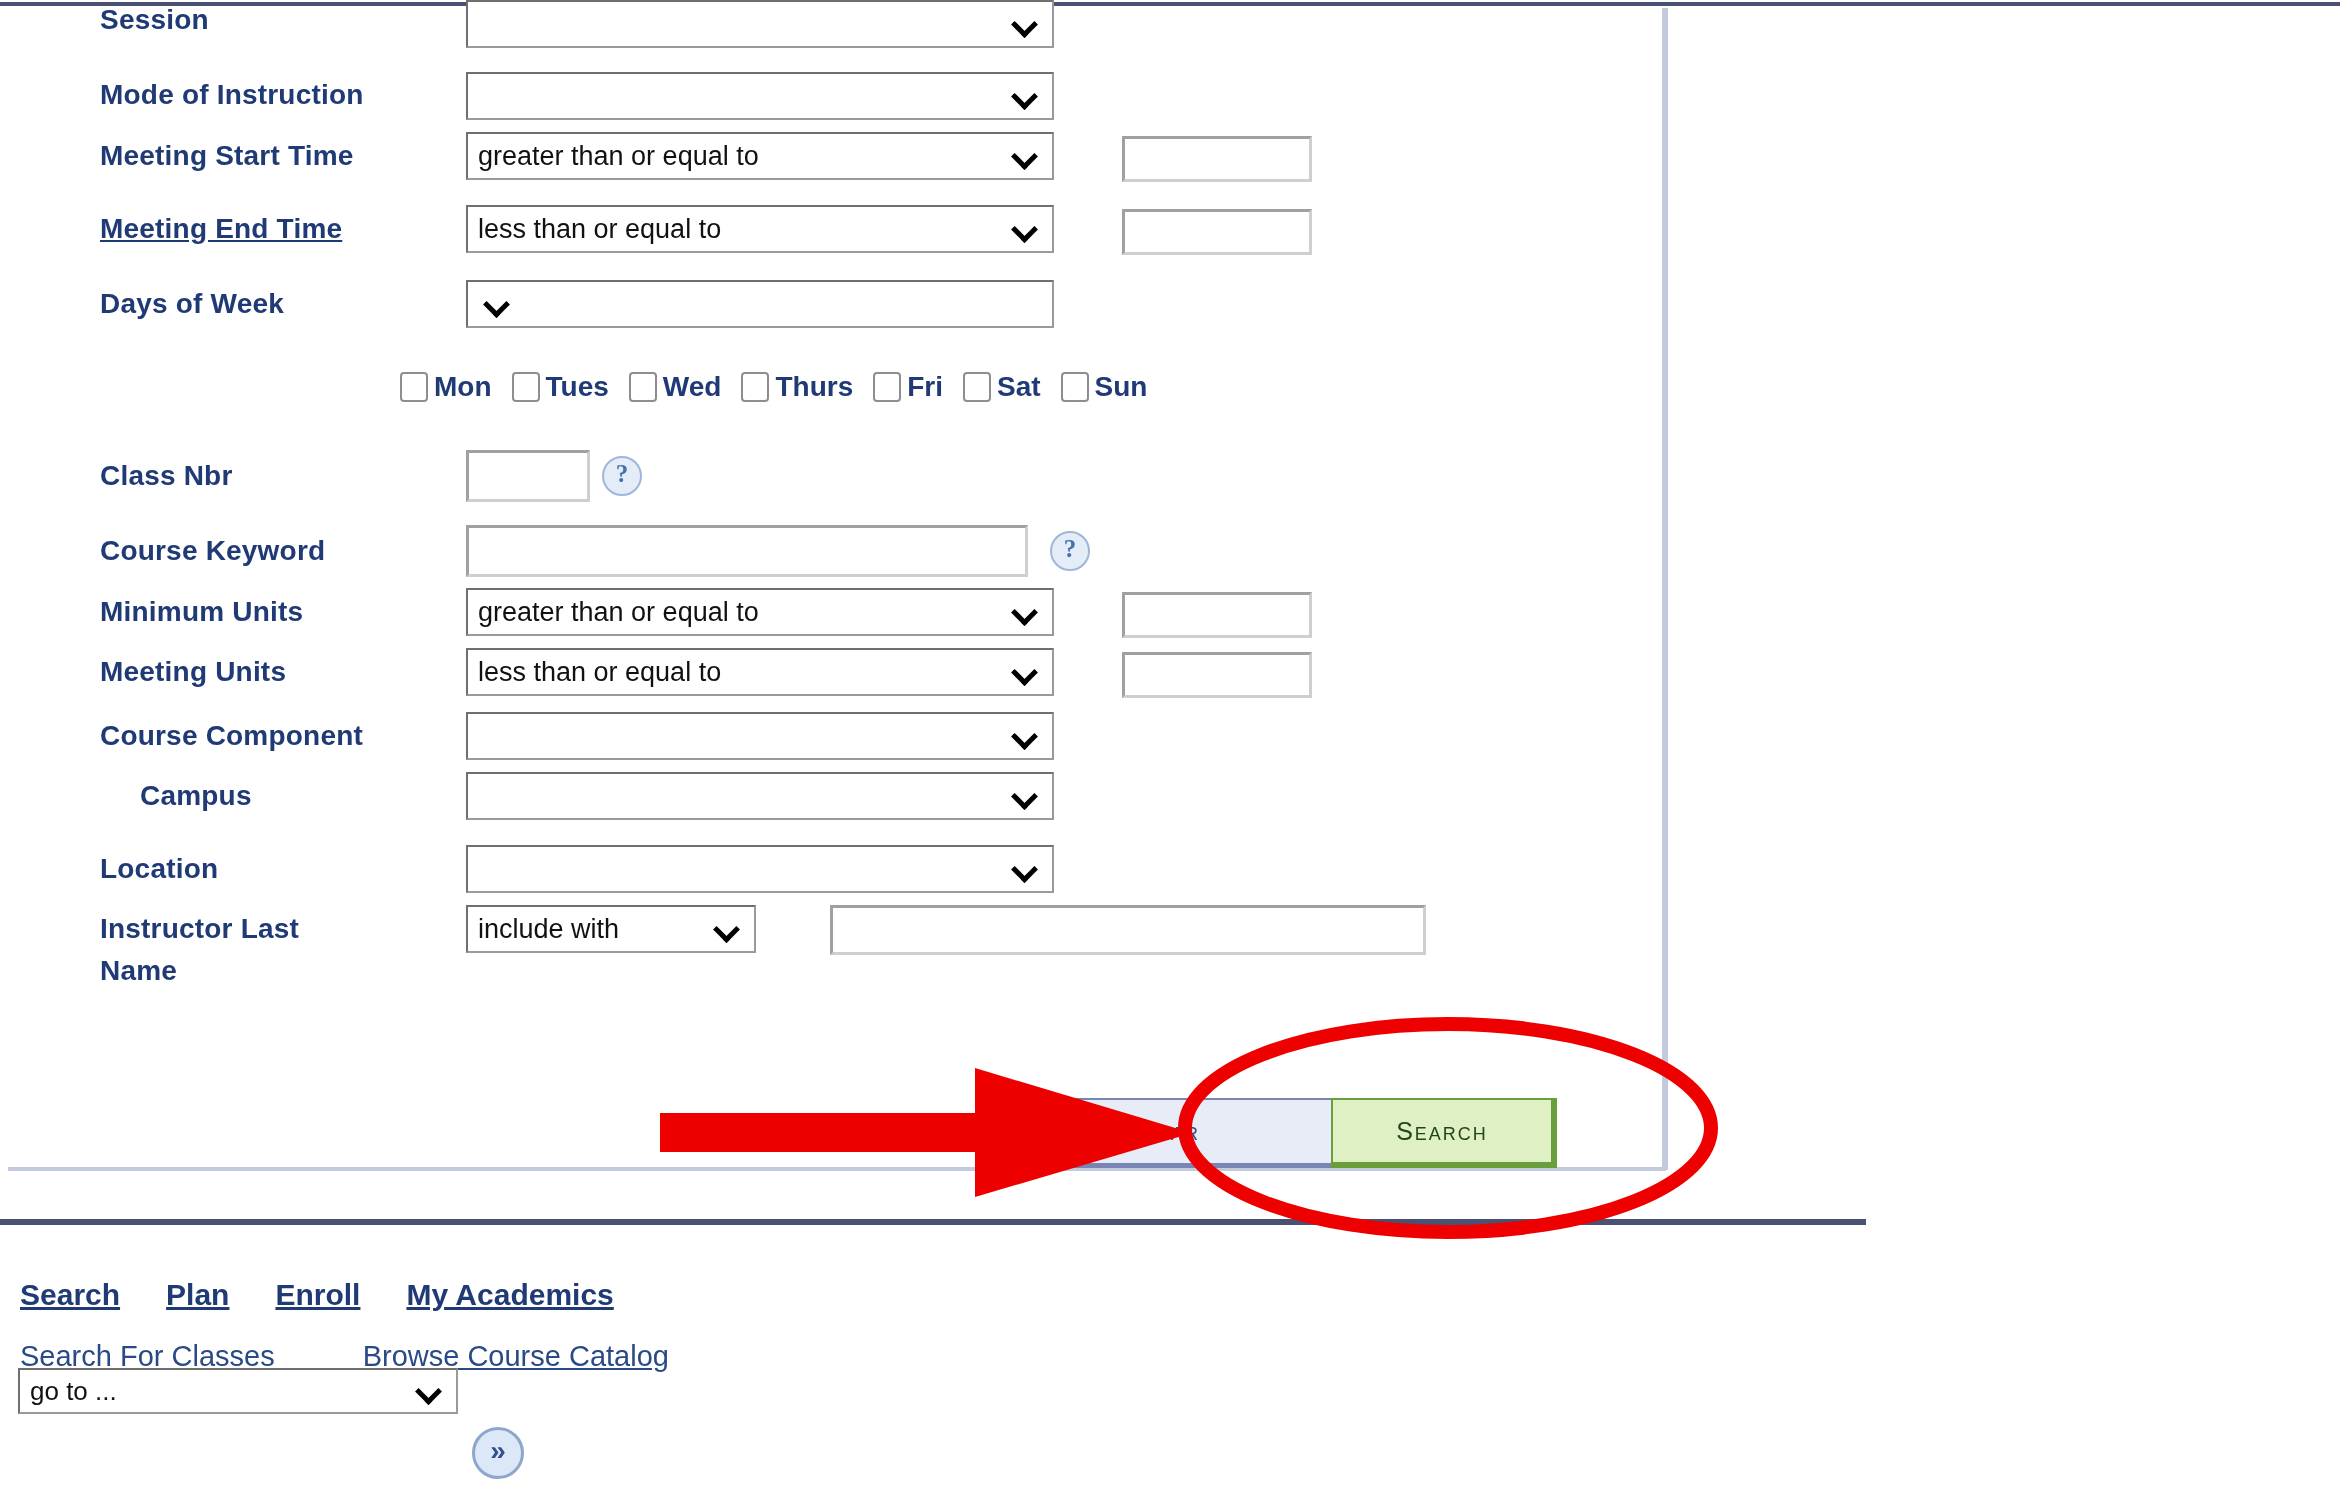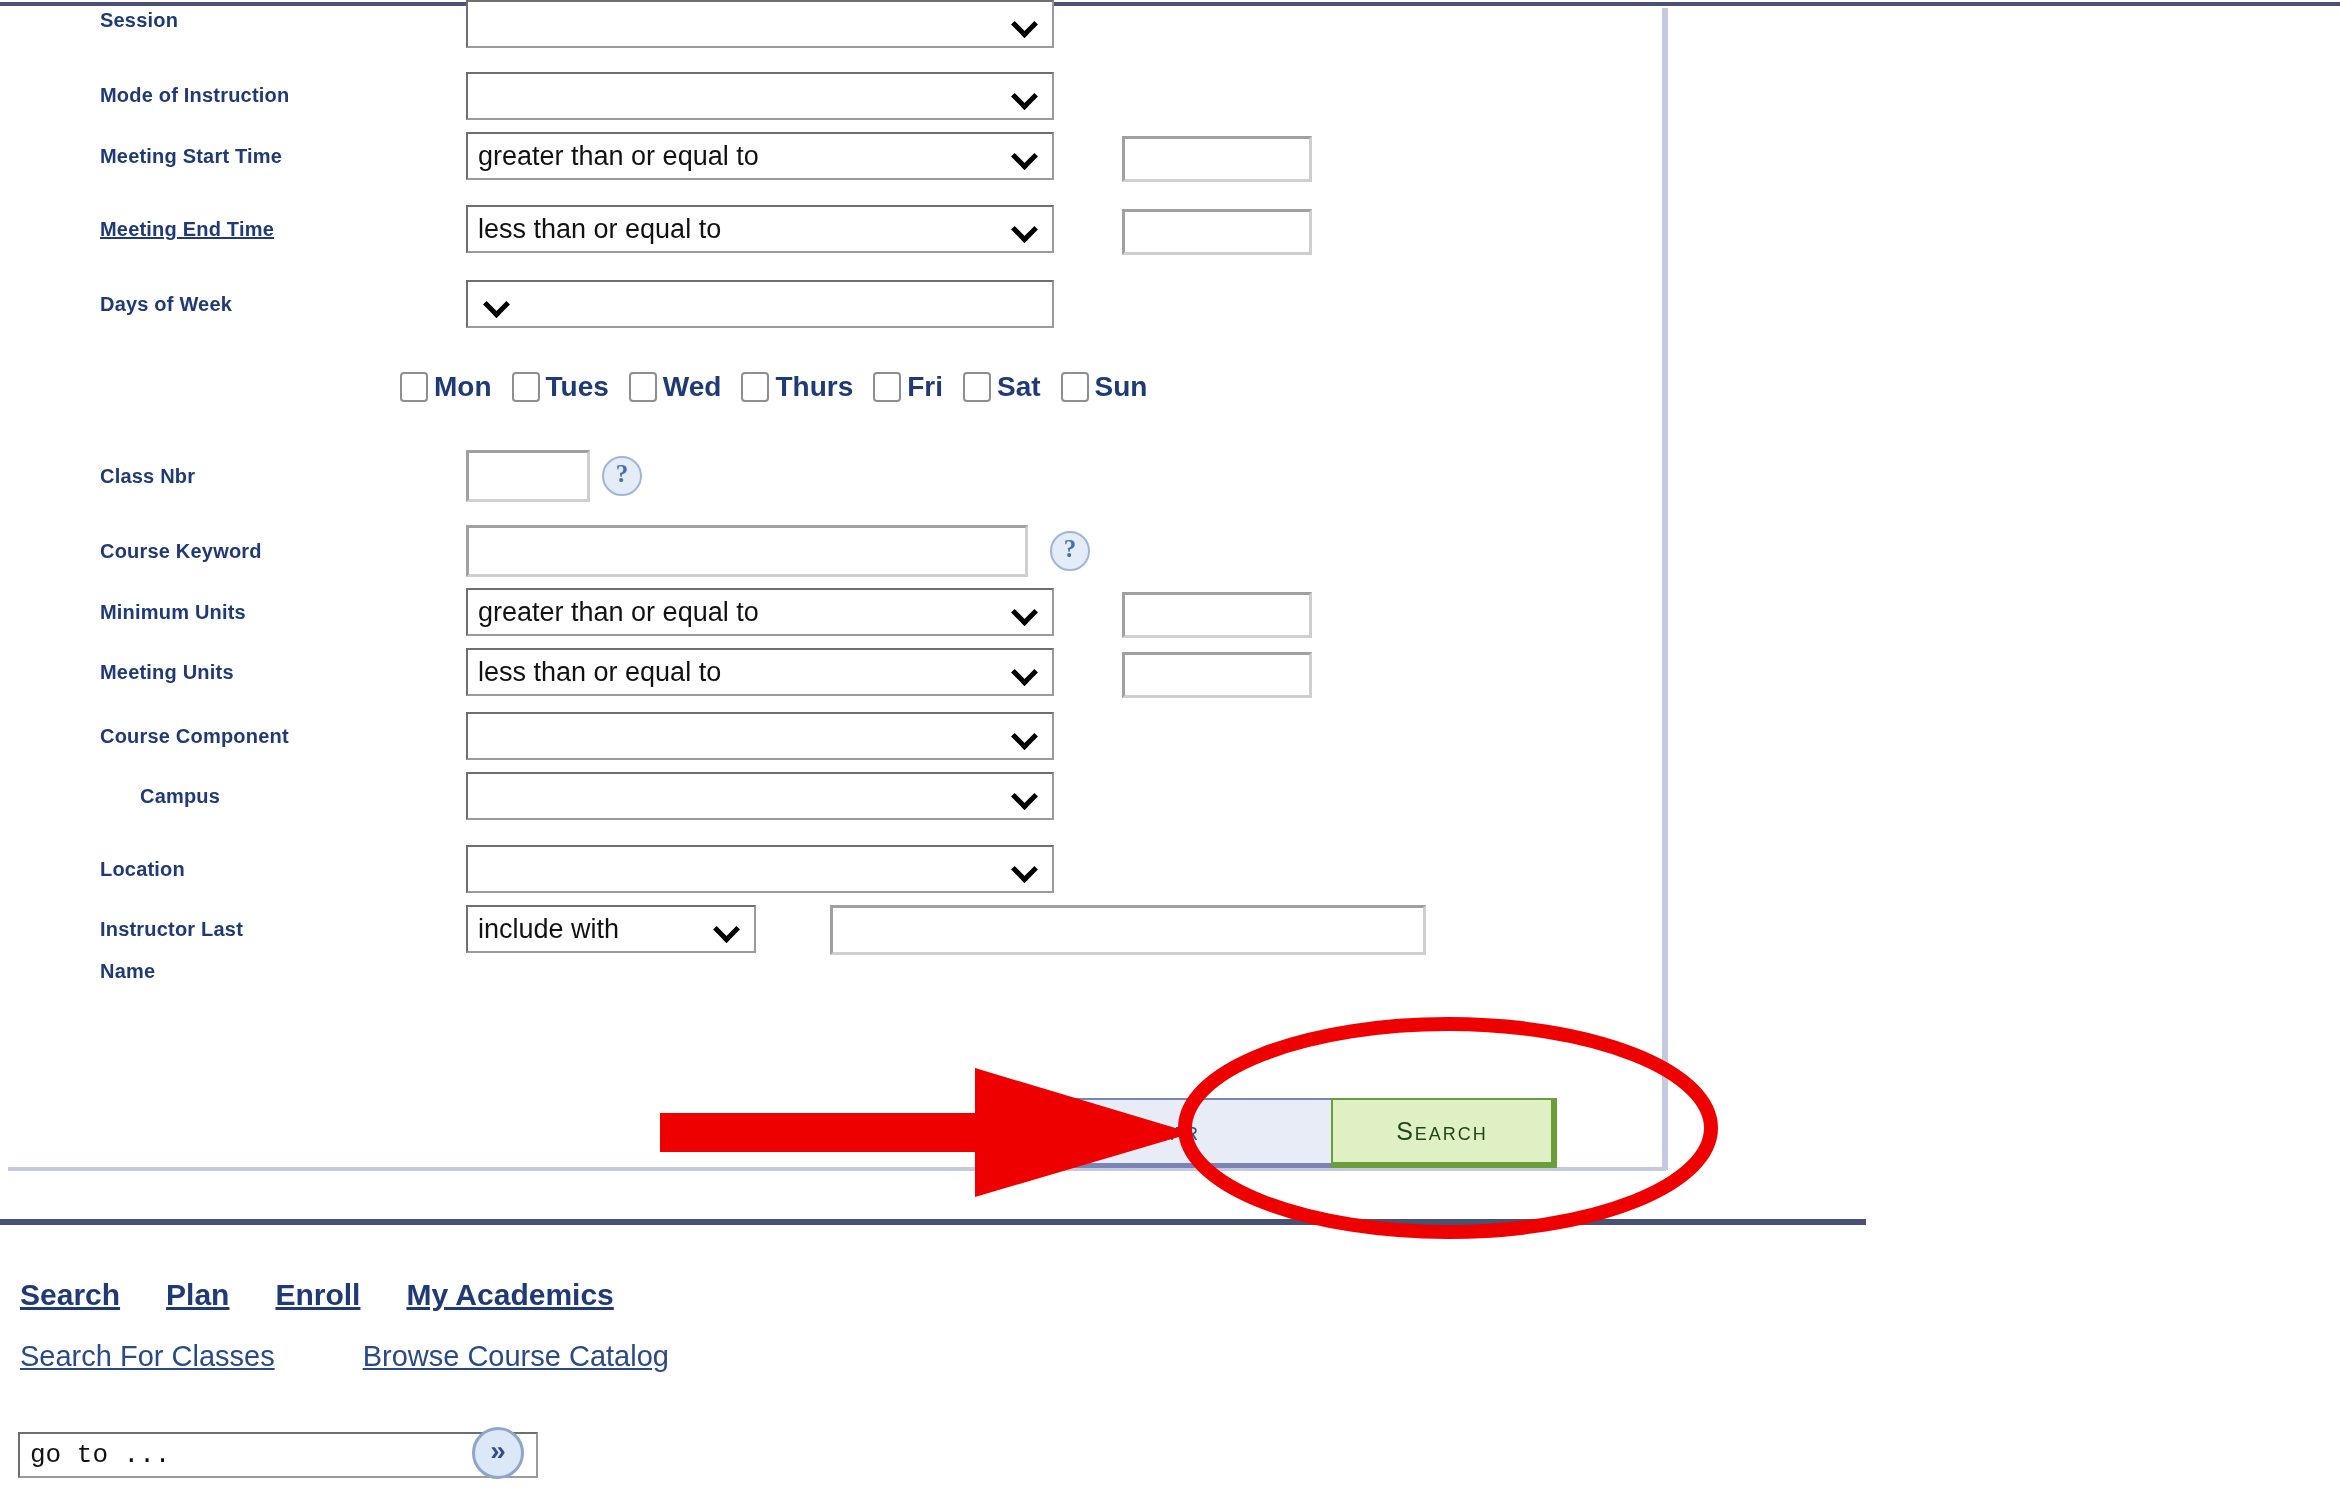--- a/index.html
+++ b/index.html
@@ -52,21 +52,21 @@
   .row {
     position: absolute;
     left: 0;
     height: 60px;
   }
   .lbl {
     position: absolute;
     left: 100px;
     color: #1f3a75;
     font-weight: bold;
-    font-size: 20px;
+    font-size: 28px;
     line-height: 32px;
     letter-spacing: 0.2px;
     white-space: nowrap;
   }
 
   
   .sel {
     position: absolute;
     box-sizing: border-box;
     background: #ffffff;
@@ -226,22 +226,22 @@
     font-weight: normal;
     font-size: 29px;
     text-decoration: underline;
     margin-right: 46px;
     white-space: nowrap;
   }
 
   
   .goto-sel {
     position: absolute;
-    left: 18px; top: 1432px;
-    width: 520px; height: 46px; font-family: Liberation Mono, monospace;
+    left: 18px; top: 1368px;
+    width: 440px; height: 46px;
   }
   .goto-sel .seltext { font-size: 26px; }
   .goto-btn {
     position: absolute;
     left: 472px; top: 1427px;
     width: 46px; height: 46px;
     border-radius: 50%;
     background: #dce7f7;
     border: 3px solid #8fa6cc;
     color: #2f4f8f;

